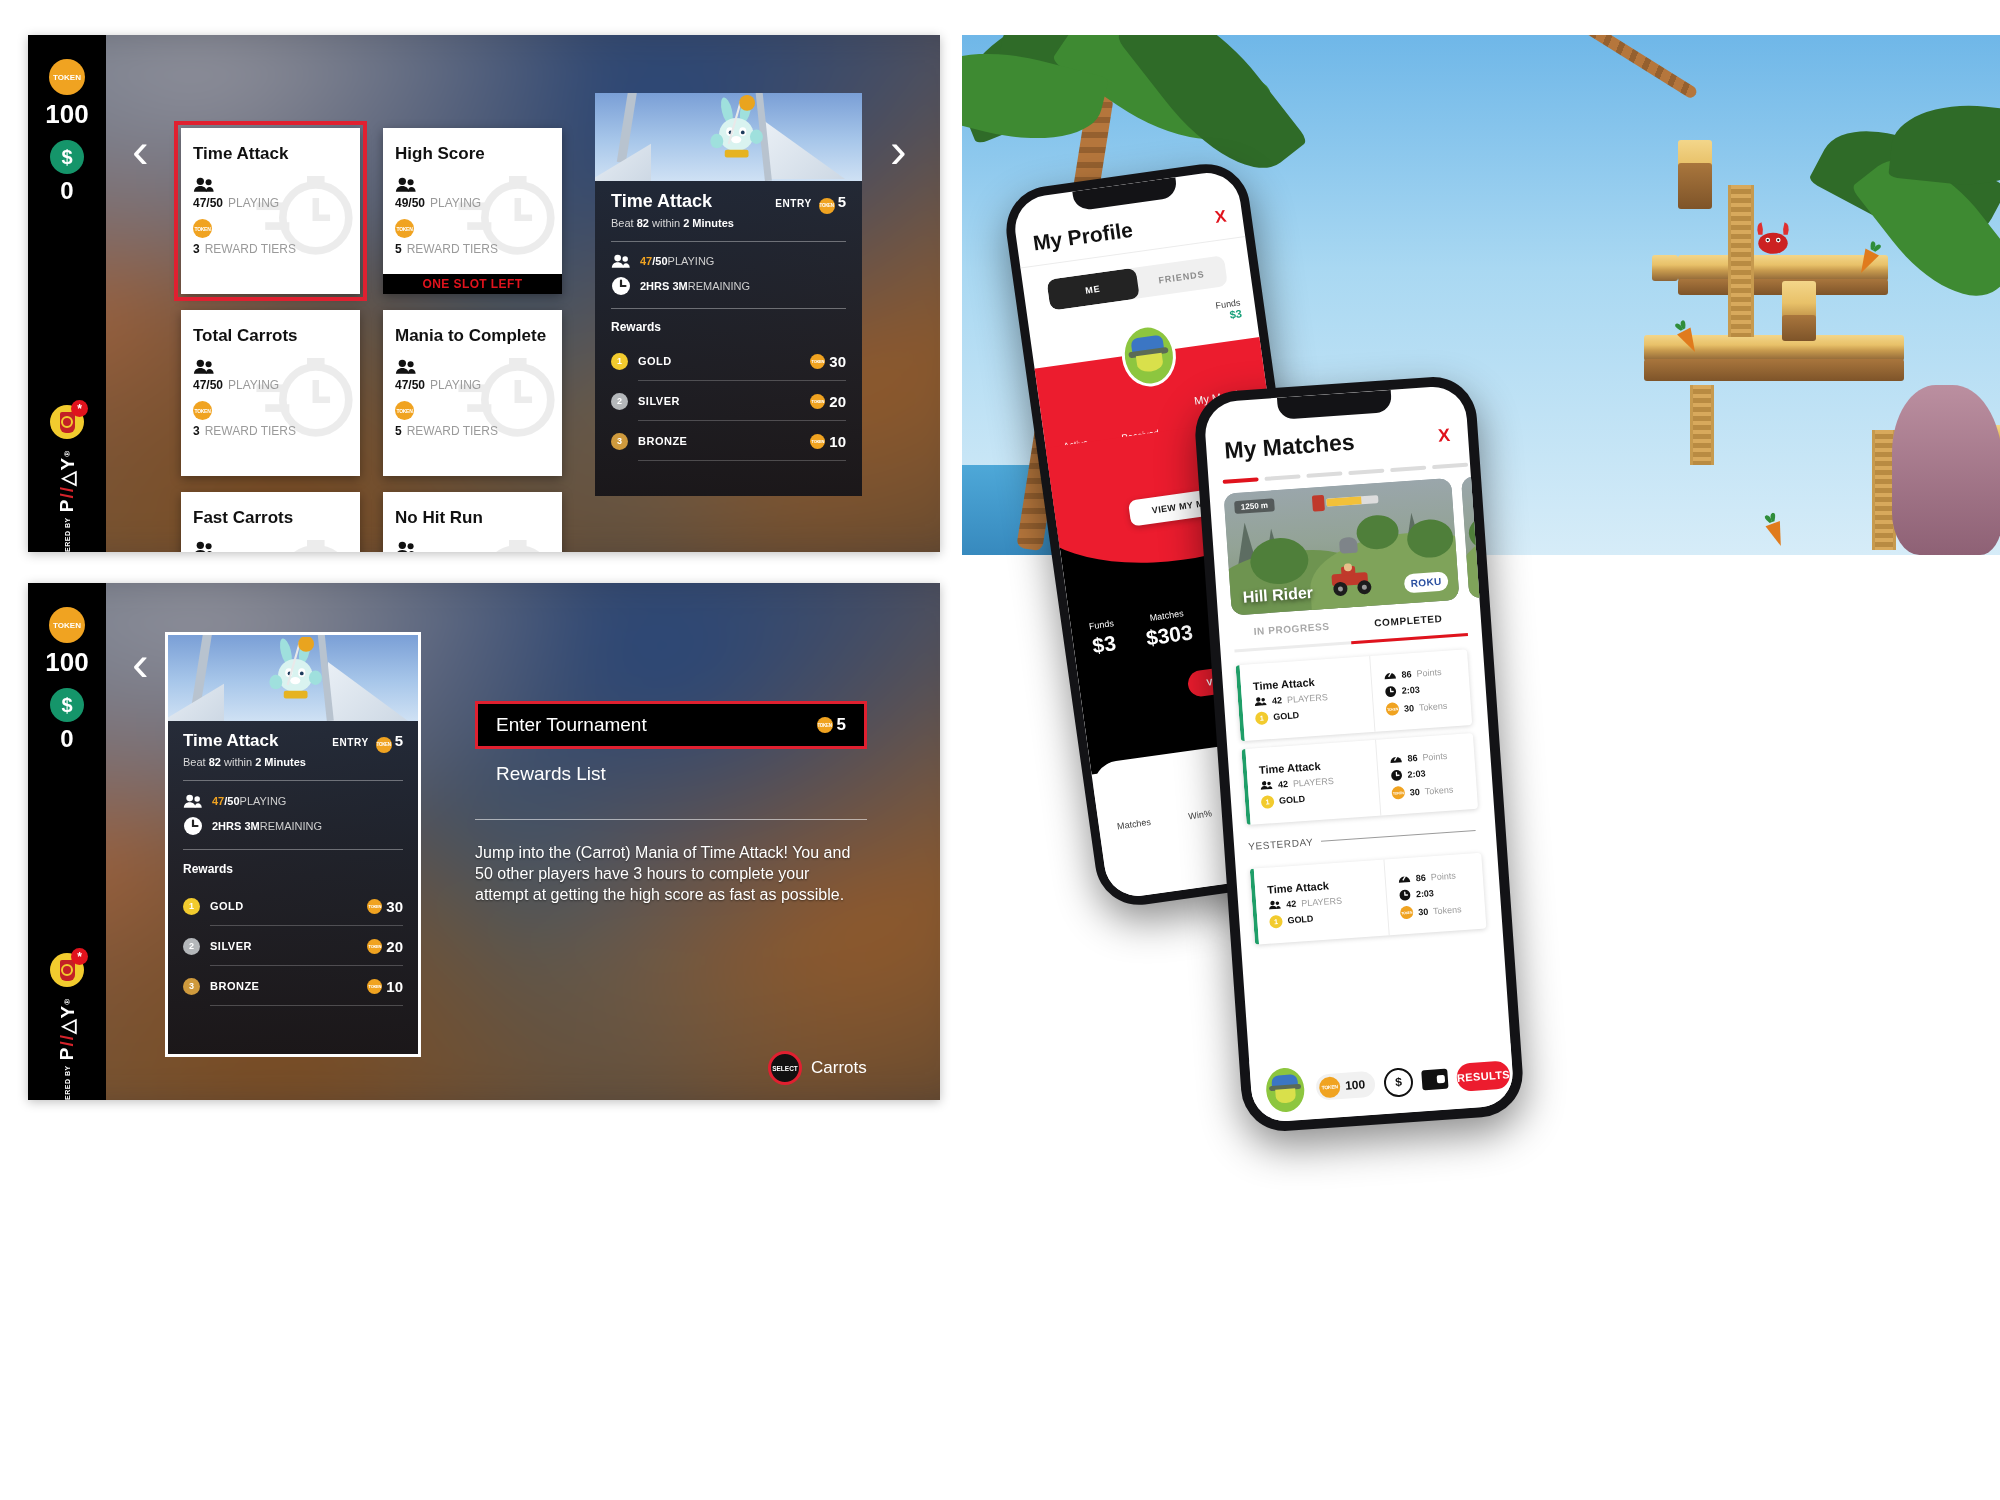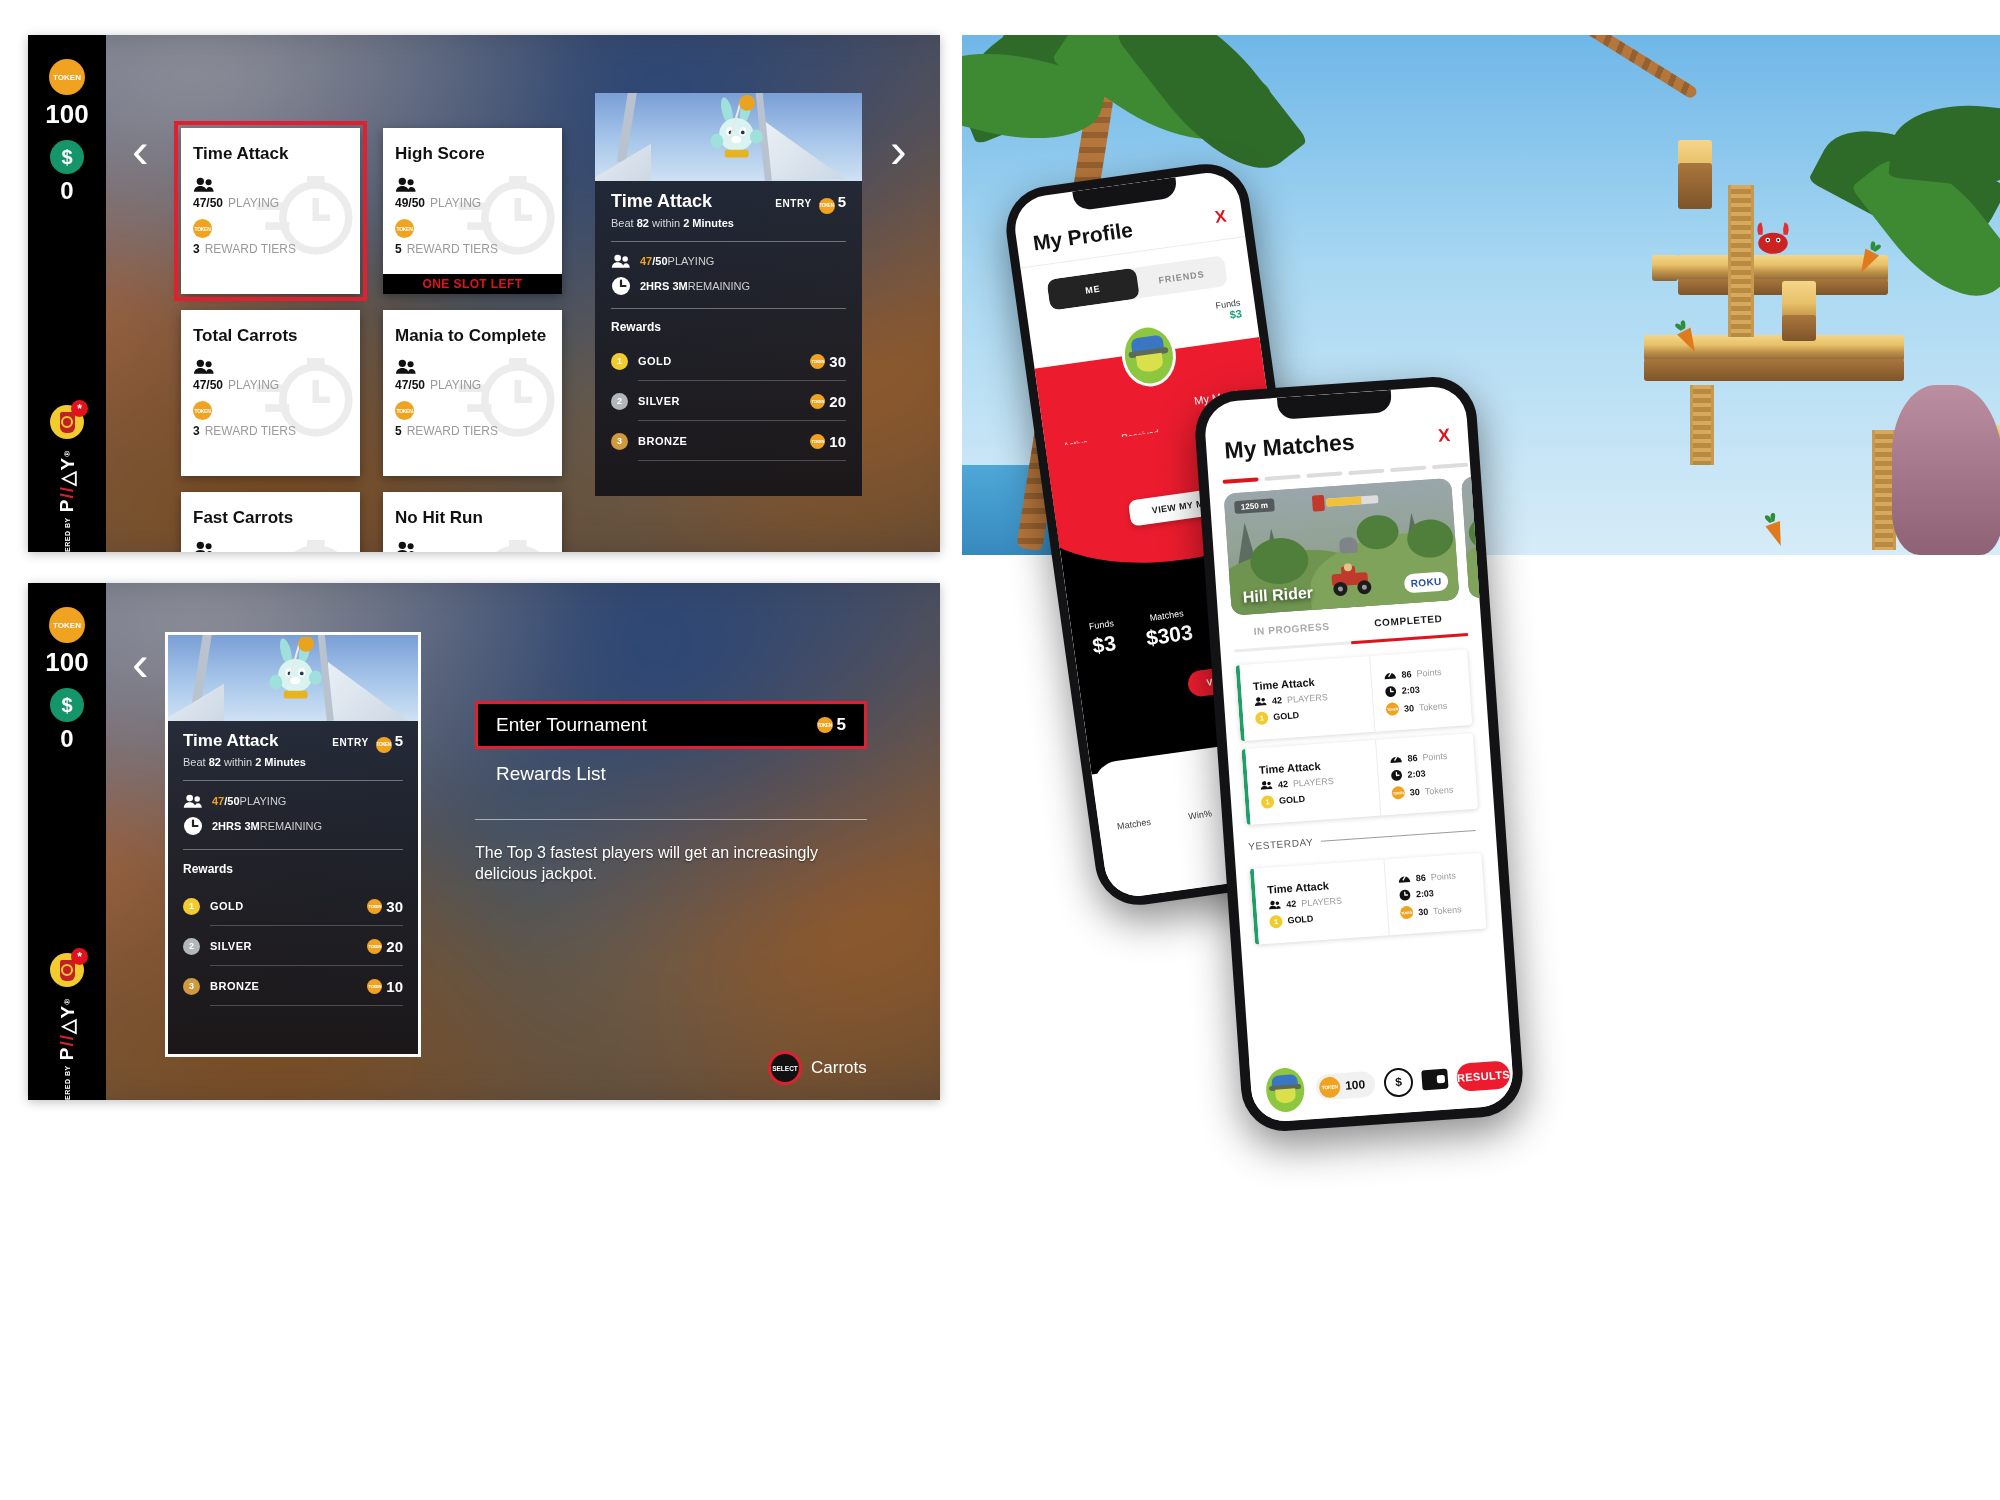--- a/index.html
+++ b/index.html
@@ -573,21 +573,21 @@
         <span>Enter Tournament</span>
         <span style="margin-left:auto;display:flex;align-items:center;">
           <span class="token" style="width:16px;height:16px;font-size:4.5px;">TOKEN</span>
           <span style="font-weight:700;font-size:17px;margin-left:4px;">5</span>
         </span>
       </div>
       <div class="menu-item" style="height:42px;padding:0 21px;font-size:19px;margin-top:4px;">
         <span>Rewards List</span>
       </div>
       <div style="height:1px;background:rgba(255,255,255,.55);margin:24px 0 0 0;"></div>
-      <div class="desc" style="font-size:16px;margin-top:22px;">The Top 3 fastest players will get an increasingly delicious jackpot.</div>
+      <div class="desc" style="font-size:16px;margin-top:22px;">Jump into the (Carrot) Mania of Time Attack! You and 50 other players have 3 hours to complete your attempt at getting the high score as fast as possible.</div>
     </div>
 
     <div class="confirm" style="left:740px;top:468px;">
       <span class="sel-btn" style="width:28px;height:28px;font-size:6.5px;">SELECT</span>
       <span class="confirm-lab" style="font-size:17px;">Carrots</span>
     </div>
   </div>
 
   <div class="art" style="left:962px;top:35px;width:1038px;height:520px;">
     <div class="sea" style="left:0;top:430px;width:340px;height:120px;"></div>

